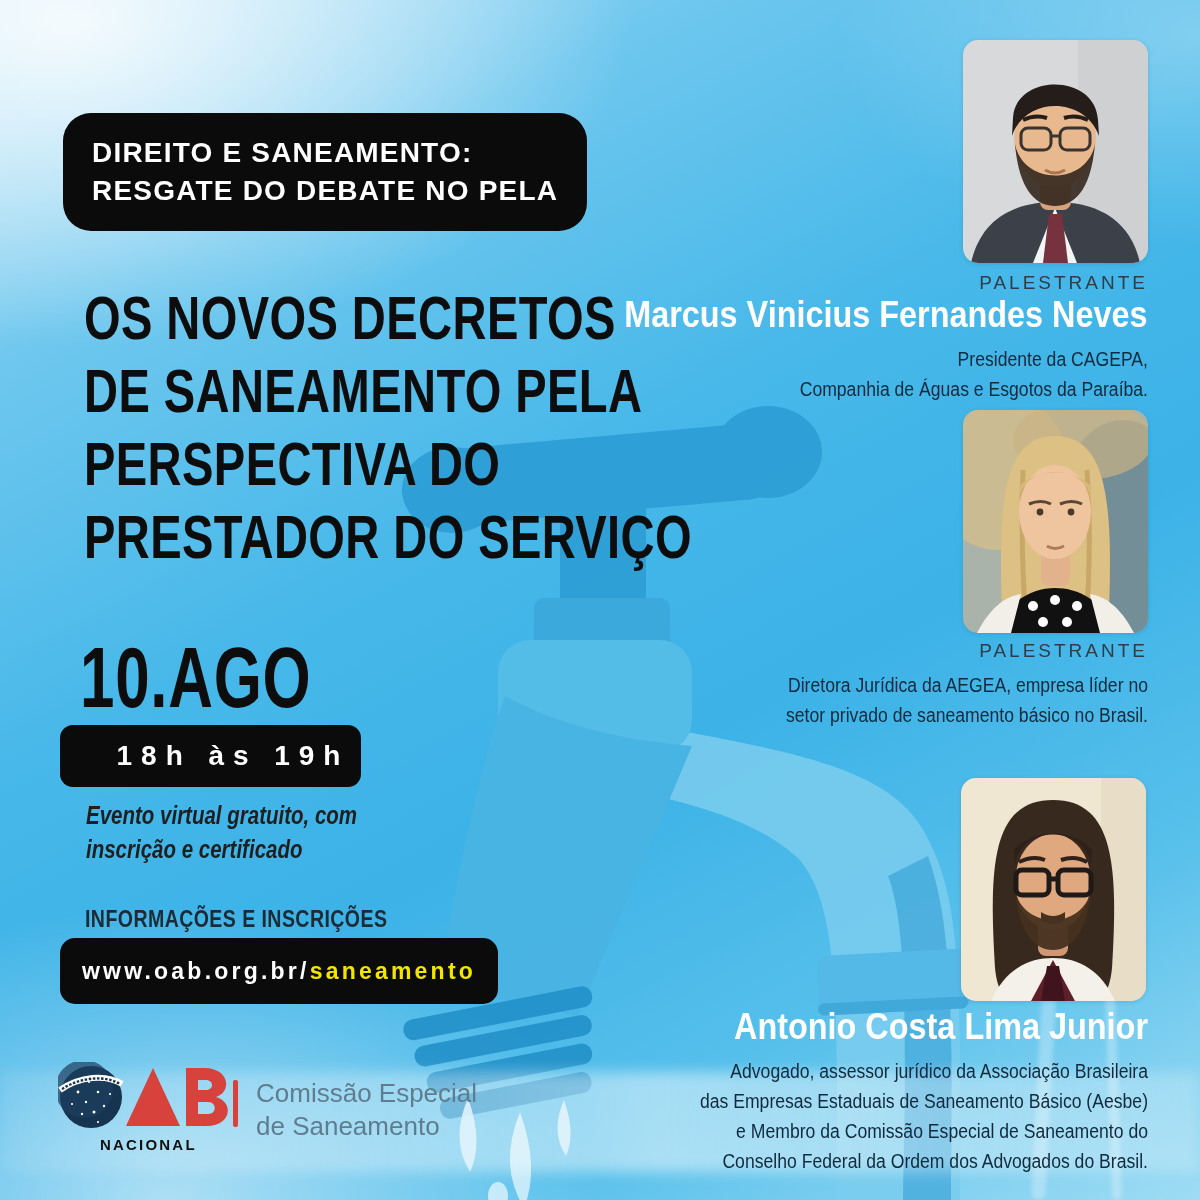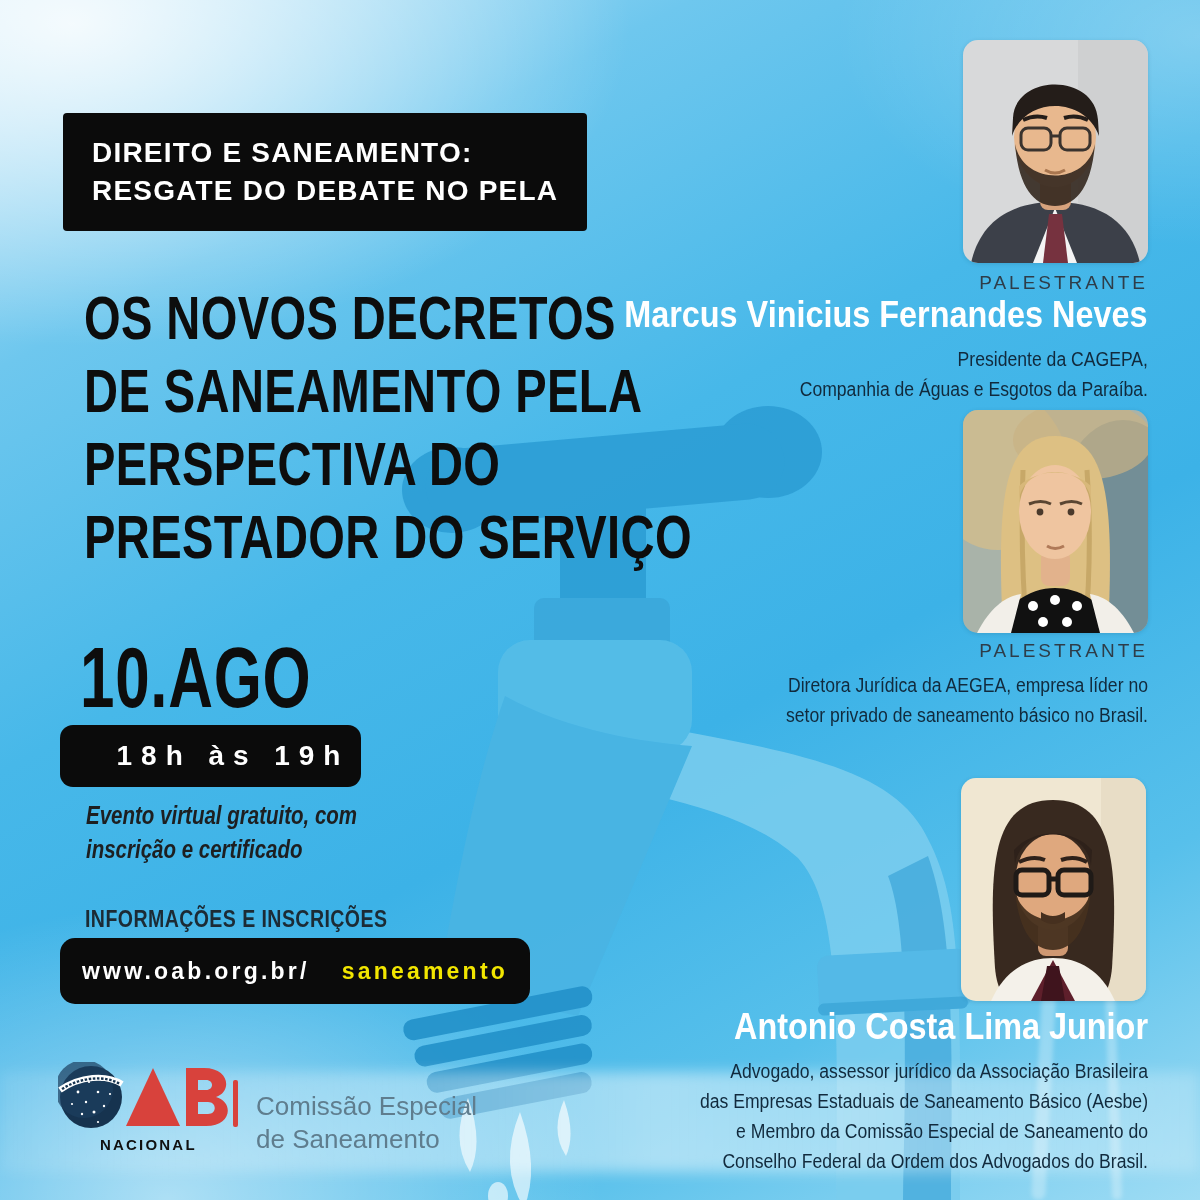--- a/index.html
+++ b/index.html
@@ -7,54 +7,54 @@
     position:relative;width:1200px;height:1200px;overflow:hidden;
     font-family:"Liberation Sans",sans-serif;
     background:
       radial-gradient(900px 520px at 6% 2%, rgba(255,255,255,.85), rgba(255,255,255,0) 62%),
       radial-gradient(620px 420px at 14% 100%, rgba(255,255,255,.55), rgba(255,255,255,0) 70%),
       radial-gradient(520px 300px at 100% 3%, rgba(255,255,255,.28), rgba(255,255,255,0) 70%),
       linear-gradient(152deg,#c3e7f8 0%,#6ec7ee 20%,#47b8e9 42%,#3cb2e7 60%,#57c0eb 80%,#9fdcf4 100%);
   }
   .abs{position:absolute;}
   
-  .badge-black{background:#0b0b0b;border-radius:4px;color:#fff;}
+  .badge-black{background:#0b0b0b;border-radius:28px;color:#fff;}
   .topic-badge{left:63px;top:113px;padding:21px 29px;font-size:28px;font-weight:700;
     letter-spacing:1.2px;line-height:38px;}
   
   .headline{left:84px;top:281px;color:#0d0d0d;font-weight:700;font-size:62px;line-height:73px;
     transform:scaleX(.76);transform-origin:0 0;white-space:nowrap;letter-spacing:.5px;}
   
   .date-txt{left:80px;top:632px;color:#0d0d0d;font-weight:700;font-size:86px;line-height:90px;
     transform:scaleX(.72);transform-origin:0 0;white-space:nowrap;letter-spacing:1px;}
   .time-badge{left:60px;top:725px;width:265px;height:62px;border-radius:13px;
     display:flex;align-items:center;justify-content:center;
     font-size:28px;font-weight:700;letter-spacing:.32em;text-indent:.32em;padding-left:36px;}
   .note{left:86px;top:798px;color:#1d1f21;font-style:italic;font-weight:700;font-size:25px;
     line-height:34px;transform:scaleX(.82);transform-origin:0 0;white-space:nowrap;}
   
   .info-heading{left:85px;top:906px;color:#1c2b35;font-weight:700;font-size:23px;
     transform:scaleX(.85);transform-origin:0 0;white-space:nowrap;letter-spacing:.5px;}
   .url-badge{left:60px;top:938px;padding:0 22px;height:66px;border-radius:15px;
     display:flex;align-items:center;font-size:23px;font-weight:700;
-    letter-spacing:.14em;white-space:nowrap;gap:32px;}
+    letter-spacing:.14em;white-space:nowrap;}
   .url-hl{color:#f2e600;}
   
   .photo{width:185px;height:223px;border-radius:15px;overflow:hidden;box-shadow:0 1px 4px rgba(20,70,100,.18);}
   .photo svg{display:block;width:100%;height:100%;}
   .sp-text{width:620px;text-align:right;}
   .role{font-size:19px;font-weight:400;letter-spacing:3px;color:#2e3d49;}
   .name{font-size:36px;font-weight:700;color:#ffffff;white-space:nowrap;}
   .name .squeezeR{display:inline-block;transform:scaleX(.9);transform-origin:100% 50%;}
   .bio{font-size:20px;line-height:30px;color:#112a3d;font-weight:400;
     transform:scaleX(.88);transform-origin:100% 0;white-space:nowrap;}
   
   .nacional{left:100px;top:1136px;font-size:15px;font-weight:700;letter-spacing:2.2px;color:#101010;}
   .red-bar{left:233px;top:1080px;width:5px;height:47px;background:#d8423c;border-radius:2px;}
-  .commission{left:256px;top:1077px;font-size:26px;line-height:33px;color:#5f7d8e;margin-top:13px;}
+  .commission{left:256px;top:1077px;font-size:26px;line-height:33px;color:#5f7d8e;}
   .water-band{left:0;top:1072px;width:1200px;height:100px;filter:blur(7px);
     background:linear-gradient(90deg,rgba(255,255,255,.10),rgba(255,255,255,.48) 55%,rgba(255,255,255,.22));}
   .streak{background:rgba(255,255,255,.28);border-radius:8px;filter:blur(2px);}
 </style>
 </head>
 <body>
 
 <div class="poster">
 
   <svg class="abs" style="left:0;top:0;width:1200px;height:1200px;" viewBox="0 0 1200 1200">

